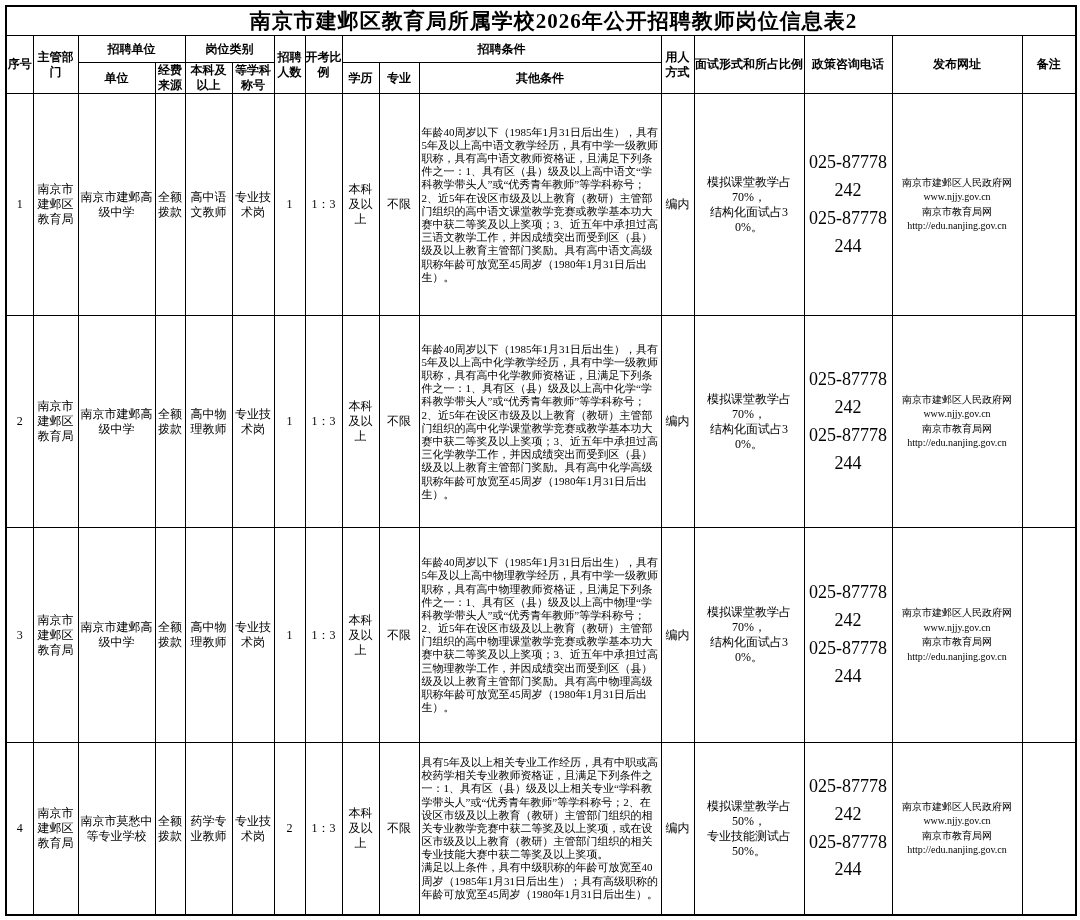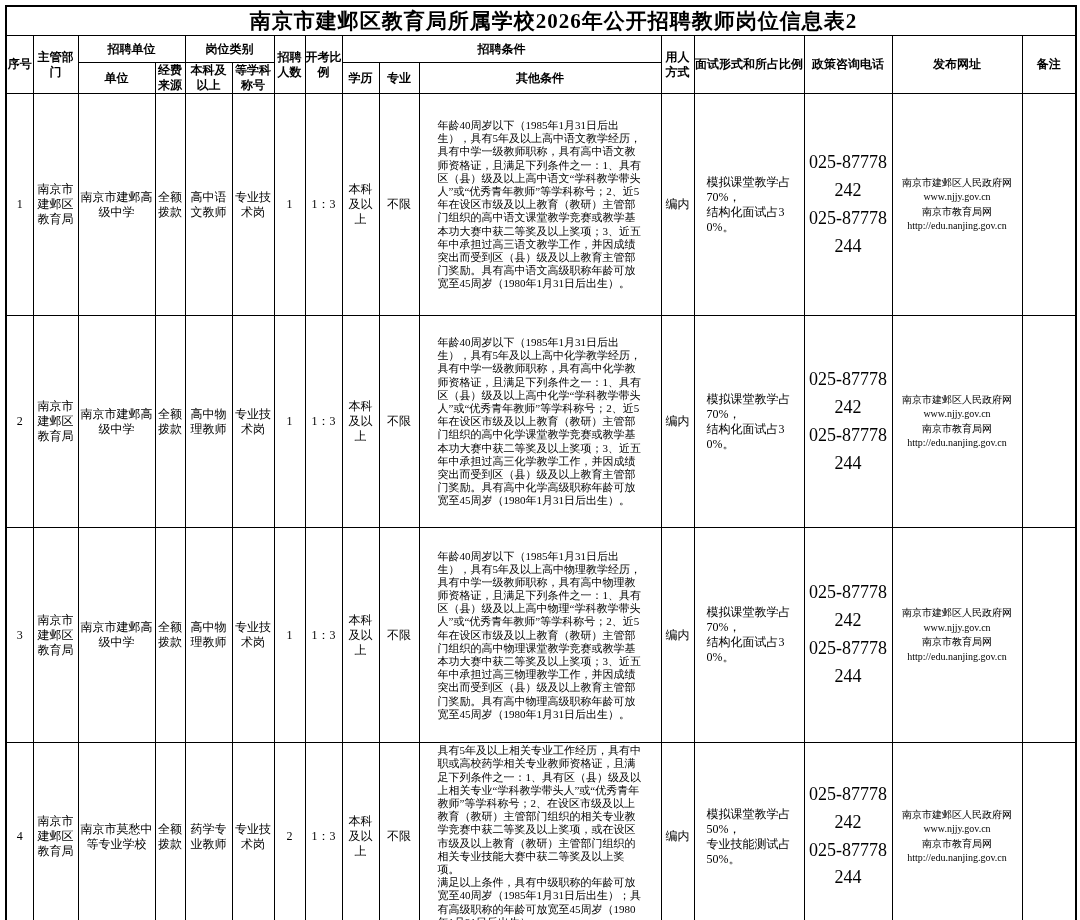--- a/index.html
+++ b/index.html
@@ -15,22 +15,22 @@
   .title-cell { font-size:21px; font-weight:bold; letter-spacing:1px;
                 border-bottom:1px solid #000;padding-left:26px; }
   tr.r-title { height:27px; }
   tr.r-h1 { height:27px; }
   tr.r-h2 { height:29px;margin-top:8px; }
   tr.r1 { height:222px; }
   tr.r2 { height:212px; }
   tr.r3 { height:215px; }
   tr.r4 { height:172px; }
   td.other { text-align:left; font-size:11px; line-height:1.2;
-             padding:1px 18px; white-space:pre-line; }
-  td.interview { text-align:left; padding:1px 12px; white-space:pre-line; }
+             padding:1px 2px; white-space:pre-line; }
+  td.interview { text-align:center; padding:1px 12px; white-space:pre-line; }
   td.phone { font-size:18px; line-height:1.55; white-space:pre-line;
              font-family:"Liberation Serif","DejaVu Serif",serif; }
   td.website { font-size:10px; line-height:1.45; white-space:pre-line;
                padding:1px 2px; word-break:break-all; }
 </style>
 </head>
 <body>
 
 <table class="sheet">
   <colgroup>

